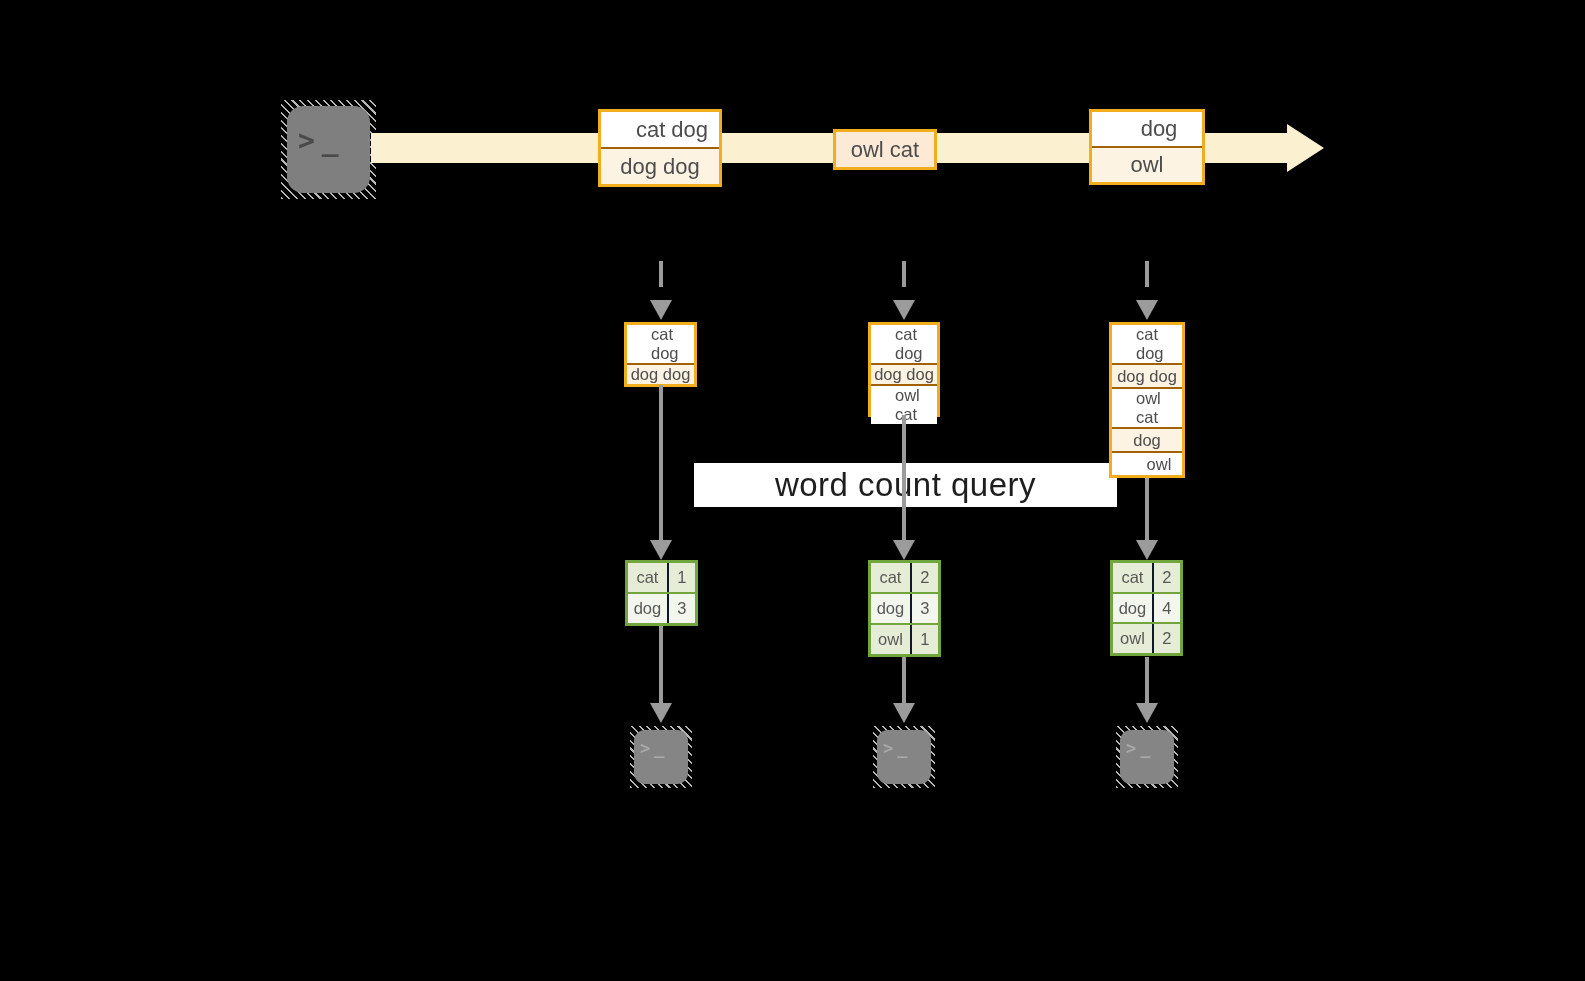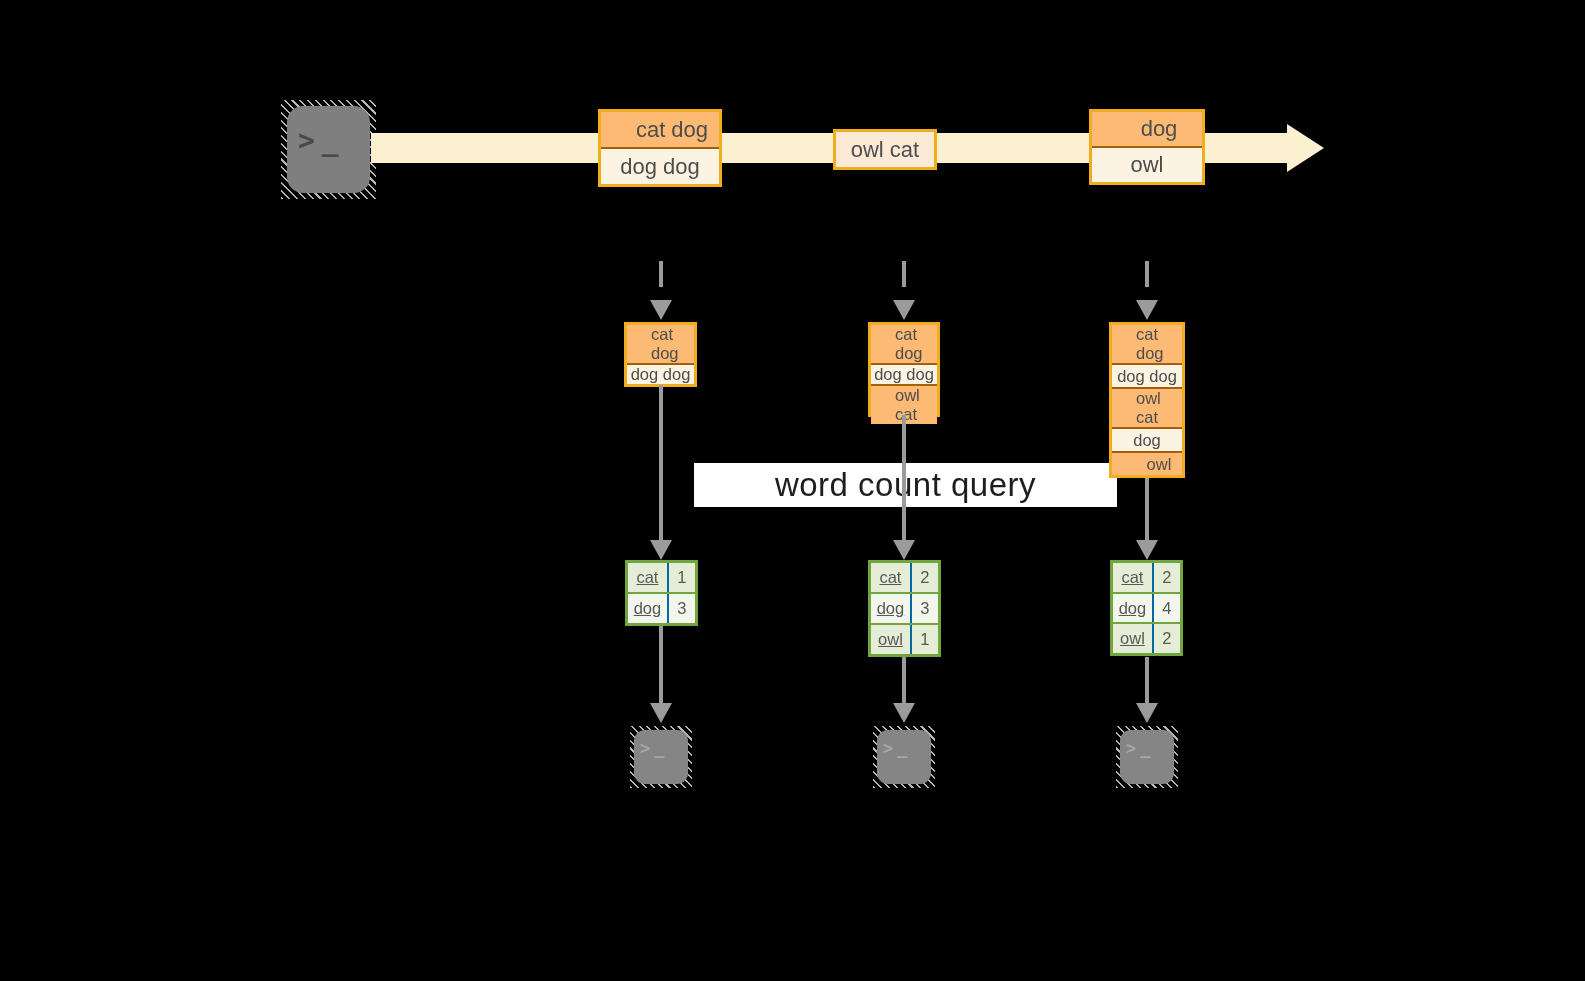--- a/index.html
+++ b/index.html
@@ -10,32 +10,32 @@
   .abs{position:absolute;}
 
   
   .stream-band{background:#fbf0cf;}
   .stream-head{width:0;height:0;border-top:24px solid transparent;border-bottom:24px solid transparent;border-left:37px solid #fbf0cf;}
 
   
   .obox{border:3px solid #f0ad1d;box-sizing:border-box;display:flex;flex-direction:column;background:#f0ad1d;}
   .obox .row{flex:1;display:flex;align-items:center;justify-content:center;color:#4d4d4d;border-top:2px solid #a16207;}
   .obox .row:first-child{border-top:none;}
-  .row.d{background:#fdba74;padding-left:24px;}
+  .row.d{background:#ffffff;padding-left:24px;}
   .row.l{background:#fdf3e3;}
   .row.m{background:#fcead6;}
   .fs-lg{font-size:22px;}
   .fs-sm{font-size:16.5px;}
 
   
   .gtable{border:3px solid #73a53f;box-sizing:border-box;display:flex;flex-direction:column;background:#73a53f;}
   .gtable .grow{flex:1;display:flex;border-top:2px solid #73a53f;}
   .gtable .grow:first-child{border-top:none;}
   .gcell{display:flex;align-items:center;justify-content:center;color:#585858;font-size:16.5px;}
-  .gword{width:58%;border-right:2px solid #0369a1;text-decoration:underline;}
+  .gword{width:58%;border-right:2px solid #0f172a;}
   .gnum{flex:1;}
   .g-d{background:#e5edd7;}
   .g-l{background:#f3f6ed;}
 
   
   .vline{width:4px;background:#9b9b9b;}
   .ahead{width:0;height:0;border-left:11px solid transparent;border-right:11px solid transparent;border-top:20px solid #9b9b9b;}
 
   
   .hatch{background:repeating-linear-gradient(45deg,#b7b7b7 0,#b7b7b7 1.5px,transparent 1.5px,transparent 5.5px);}

